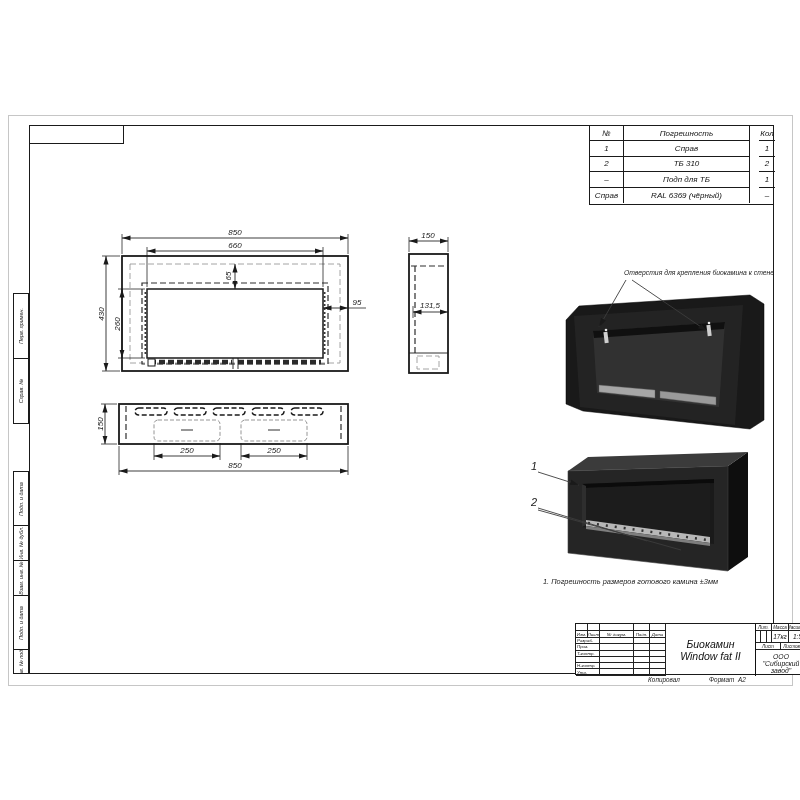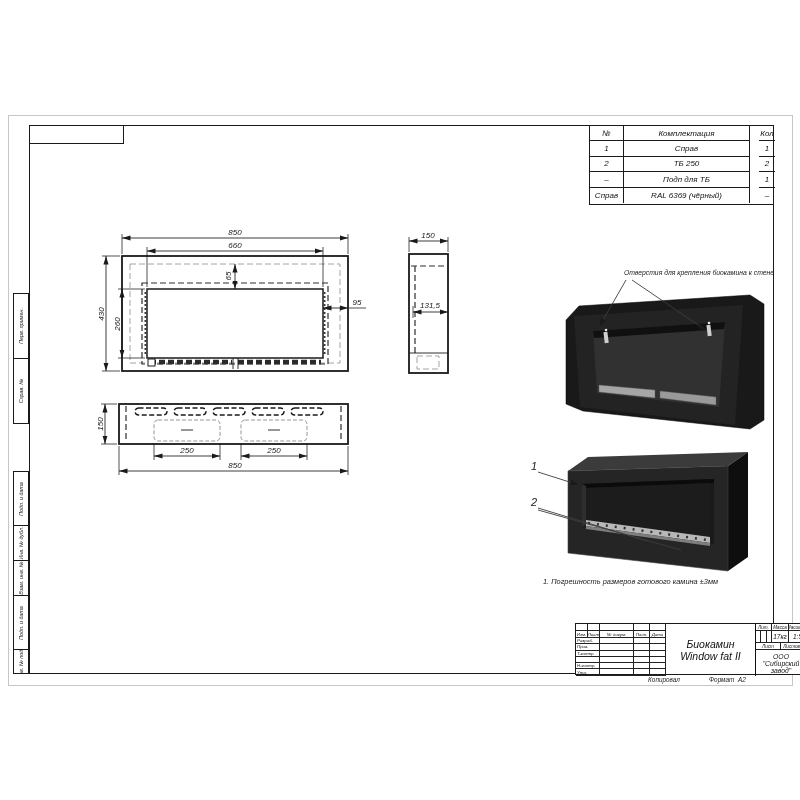--- a/index.html
+++ b/index.html
@@ -88,27 +88,27 @@
       </div>
   <div class="mstamp" style="top:479px;height:55px;">
         <span>Подп. и дата</span>
       </div>
   <div class="mstamp" style="top:533px;height:25px;">
         <span>Инв. № подл.</span>
       </div>
 
   <div class="ptable">
     <div>№</div>
-    <div>Комплектация</div>
+    <div>Погрешность</div>
     <div>Кол</div>
     <div>1</div>
     <div>Справ</div>
     <div>1</div>
     <div>2</div>
-    <div>ТБ 250</div>
+    <div>ТБ 310</div>
     <div>2</div>
     <div>–</div>
     <div>Подп для ТБ</div>
     <div>1</div>
     <div>Справ</div>
     <div>RAL 6369 (чёрный)</div>
     <div>–</div>
   </div>
 
   <svg class="drawing-svg" width="785" height="571" viewBox="0 0 785 571">

